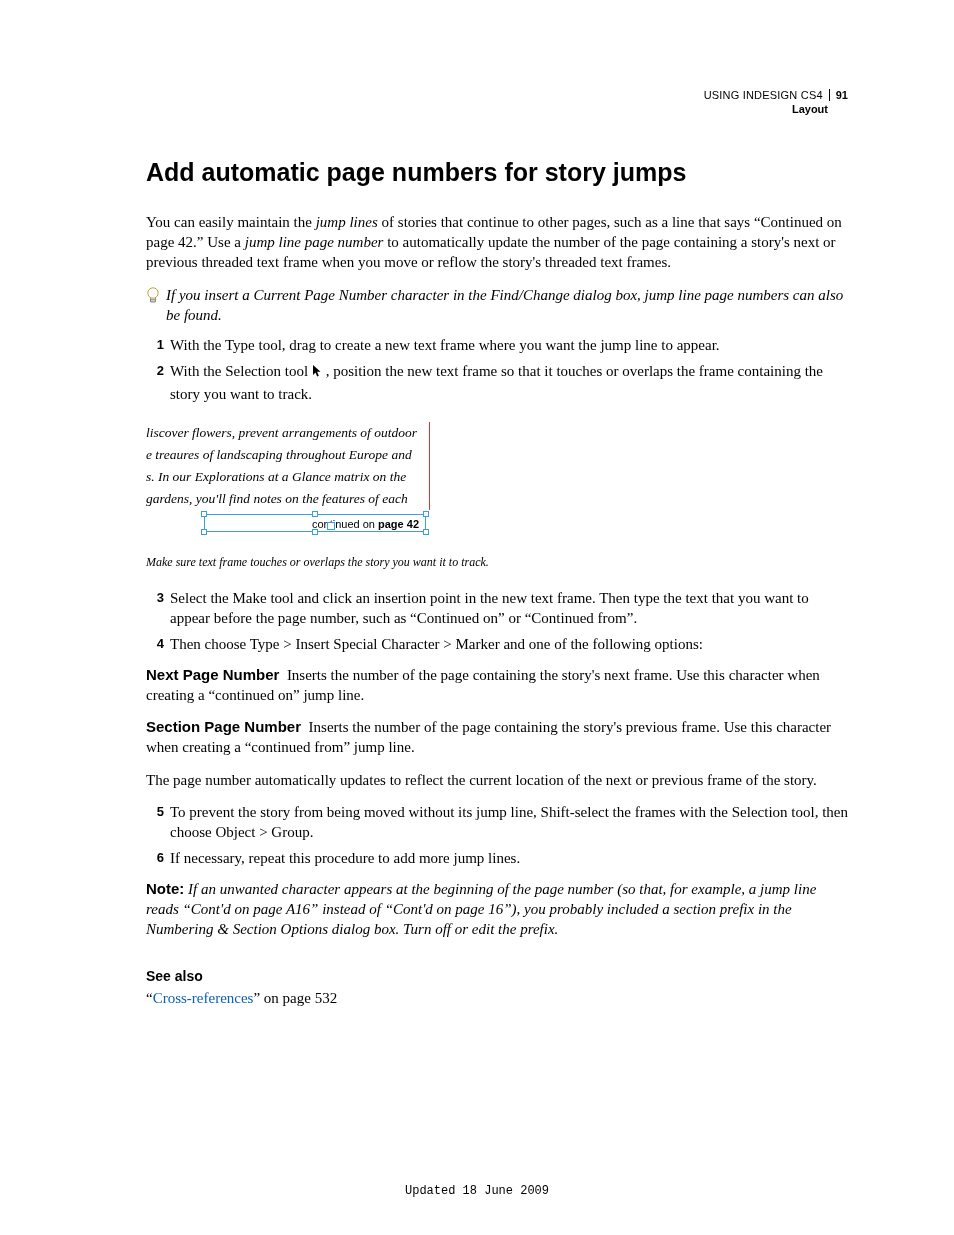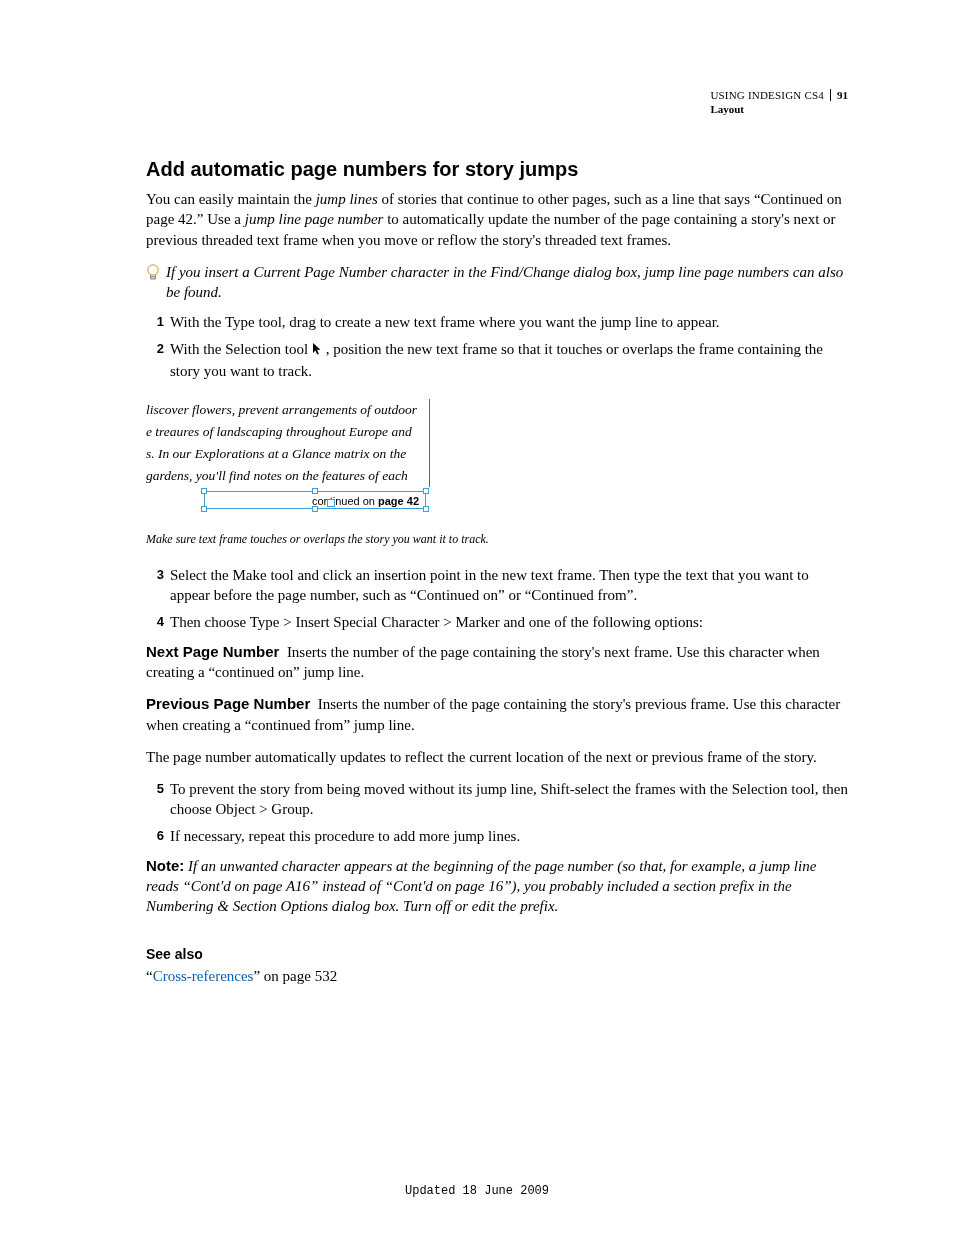--- a/index.html
+++ b/index.html
@@ -14,21 +14,22 @@
     width: 954px;
     height: 1235px;
     position: relative;
     box-sizing: border-box;
     padding: 88px 106px 0 146px;
   }
   .running-head {
     position: absolute;
     top: 88px;
     right: 106px;
-    font-family: Liberation Serif, serif;
+    text-align: right;
+    font-family: Liberation Sans, sans-serif;
     font-size: 11px;
     line-height: 1.3;
   }
   .running-head .line1 {
     display: flex;
     align-items: center;
     justify-content: flex-end;
   }
   .running-head .title {
     letter-spacing: 0.2px;
@@ -47,22 +48,22 @@
   .running-head .section {
     font-weight: 700;
     margin-right: 20px;
   }
   .content {
     margin-top: 68px;
   }
   h2.heading {
     font-family: "Myriad Pro", Arial, sans-serif;
     font-weight: 700;
-    font-size: 20px;
-    margin: 0 0 6px 0;
+    font-size: 25px;
+    margin: 0 0 22px 0;
   }
   p.body {
     margin: 0 0 12px 0;
   }
   .italic { font-style: italic; }
   .tip {
     display: flex;
     align-items: flex-start;
     margin: 0 0 10px 0;
   }
@@ -259,21 +260,21 @@
       <li>
         <span class="num">4</span>
         <span class="li-body">Then choose Type &gt; Insert Special Character &gt; Marker and one of the following options:</span>
       </li>
     </ol>
 
     <p class="body">
       <span class="term">Next Page Number</span>&nbsp;&nbsp;<span>Inserts the number of the page containing the story's next frame. Use this character when creating a “continued on” jump line.</span>
     </p>
     <p class="body">
-      <span class="term">Previous Page Number</span>&nbsp;&nbsp;<span>Inserts the number of the page containing the story's previous frame. Use this character when creating a “continued from” jump line.</span>
+      <span class="term">Section Page Number</span>&nbsp;&nbsp;<span>Inserts the number of the page containing the story's previous frame. Use this character when creating a “continued from” jump line.</span>
     </p>
 
     <p class="body">The page number automatically updates to reflect the current location of the next or previous frame of the story.</p>
 
     <ol class="steps">
       <li>
         <span class="num">5</span>
         <span class="li-body">To prevent the story from being moved without its jump line, Shift-select the frames with the Selection tool, then choose Object &gt; Group.</span>
       </li>
       <li>

